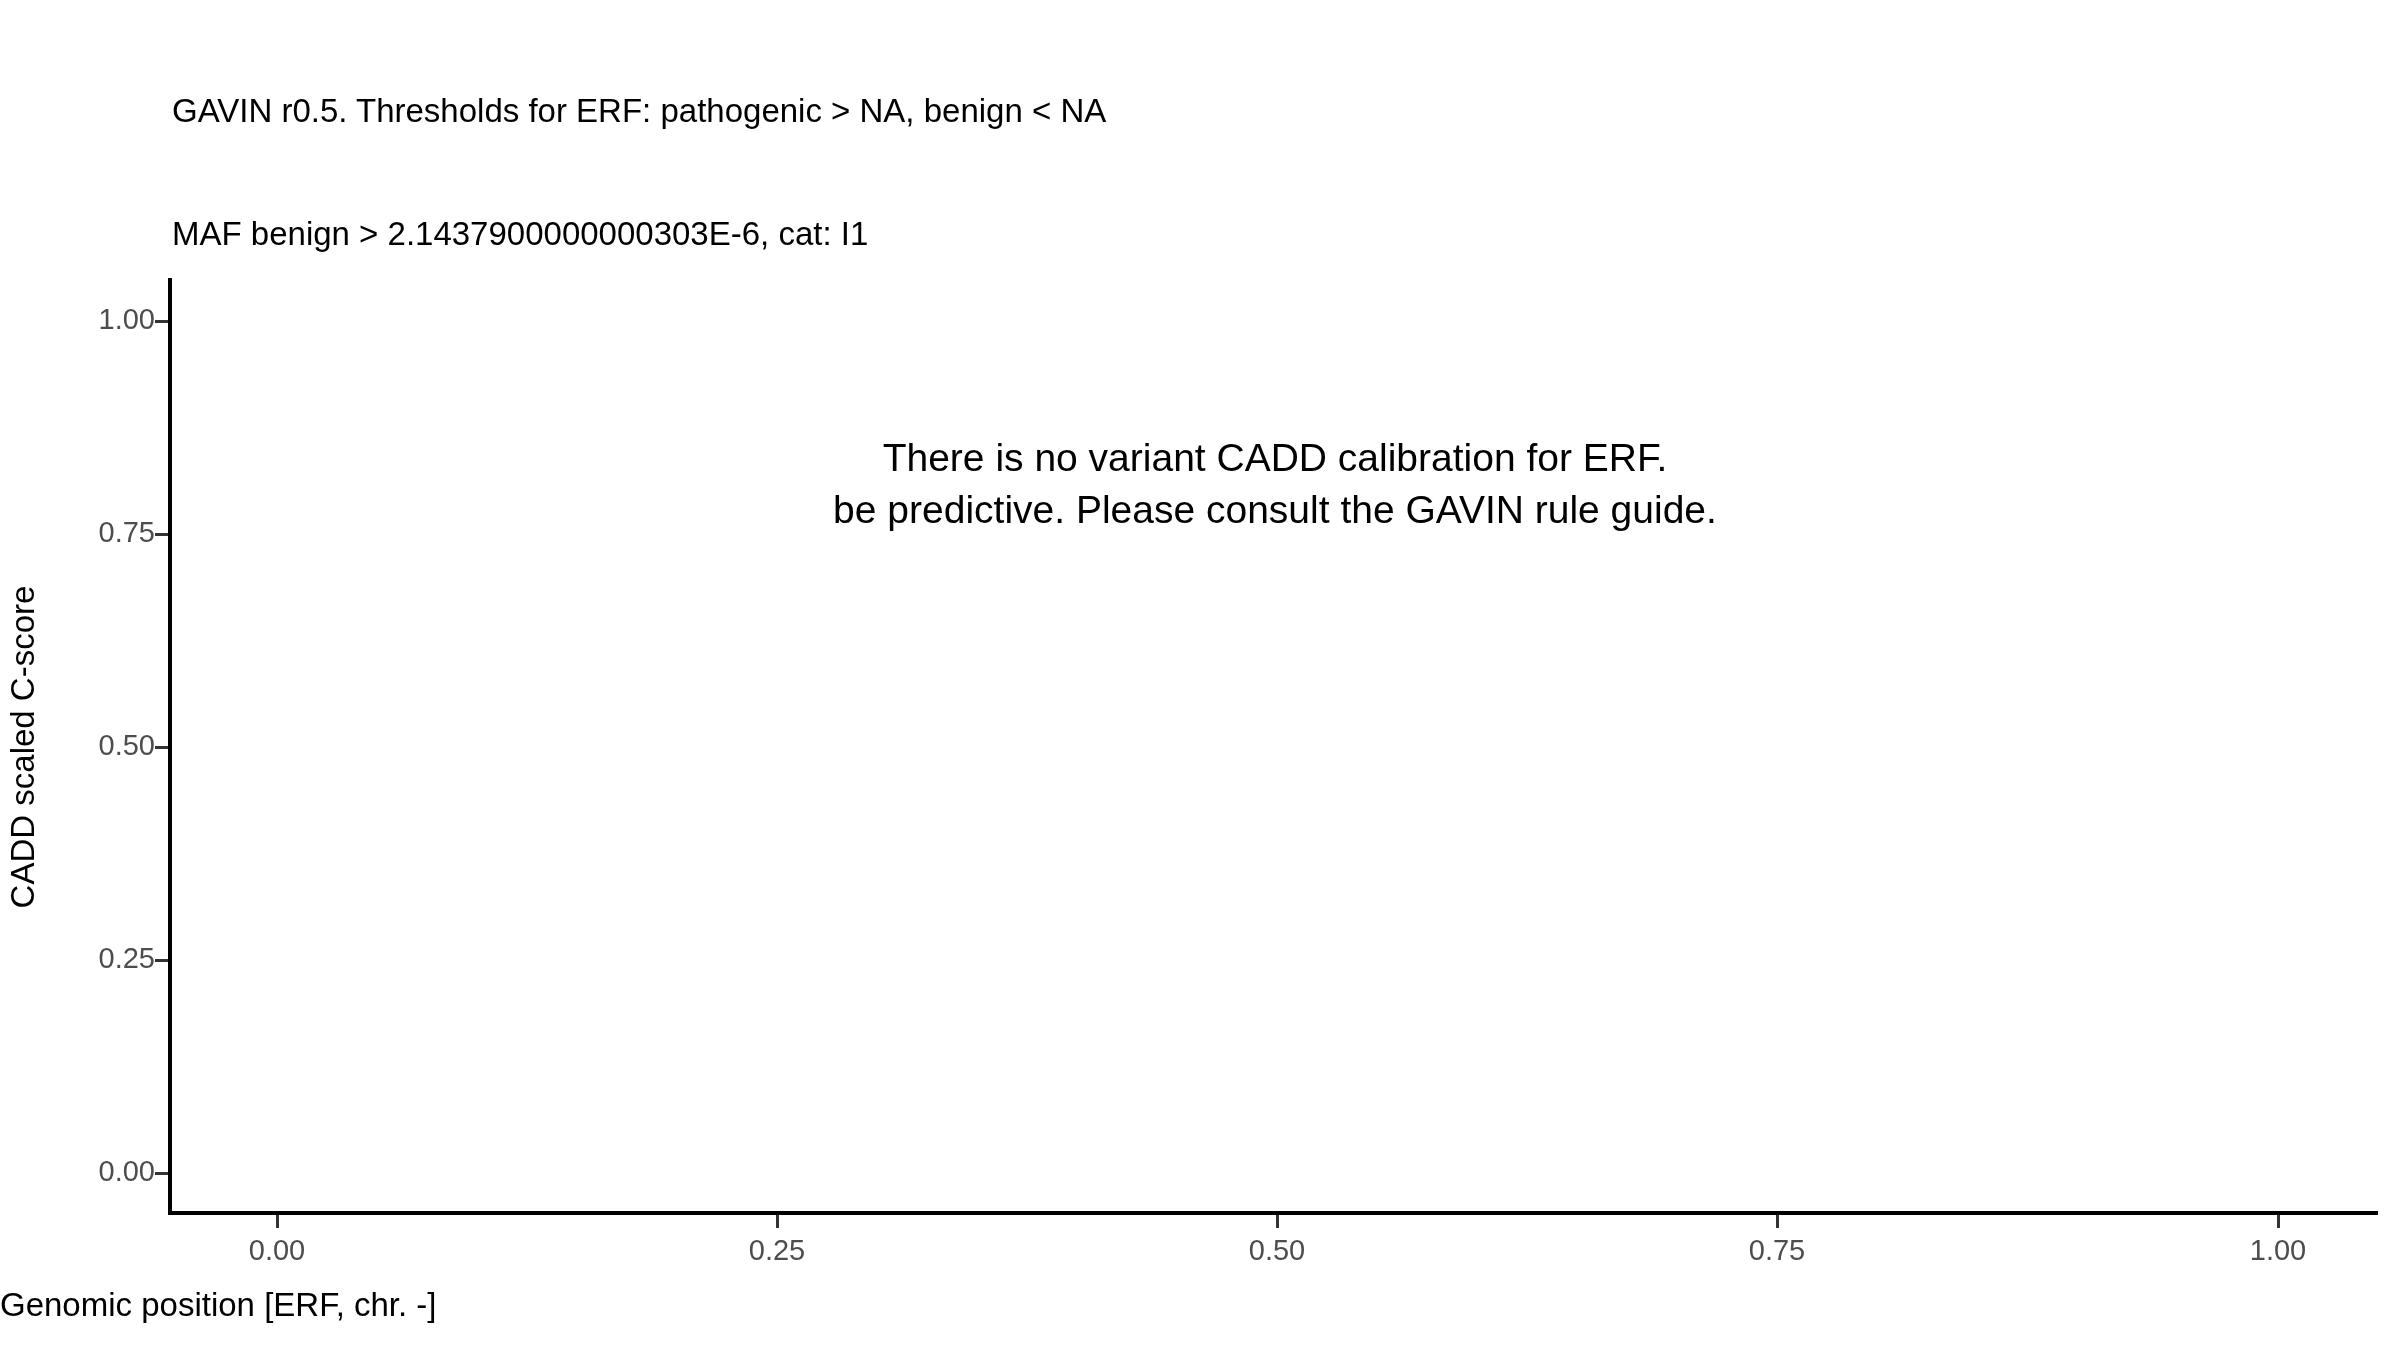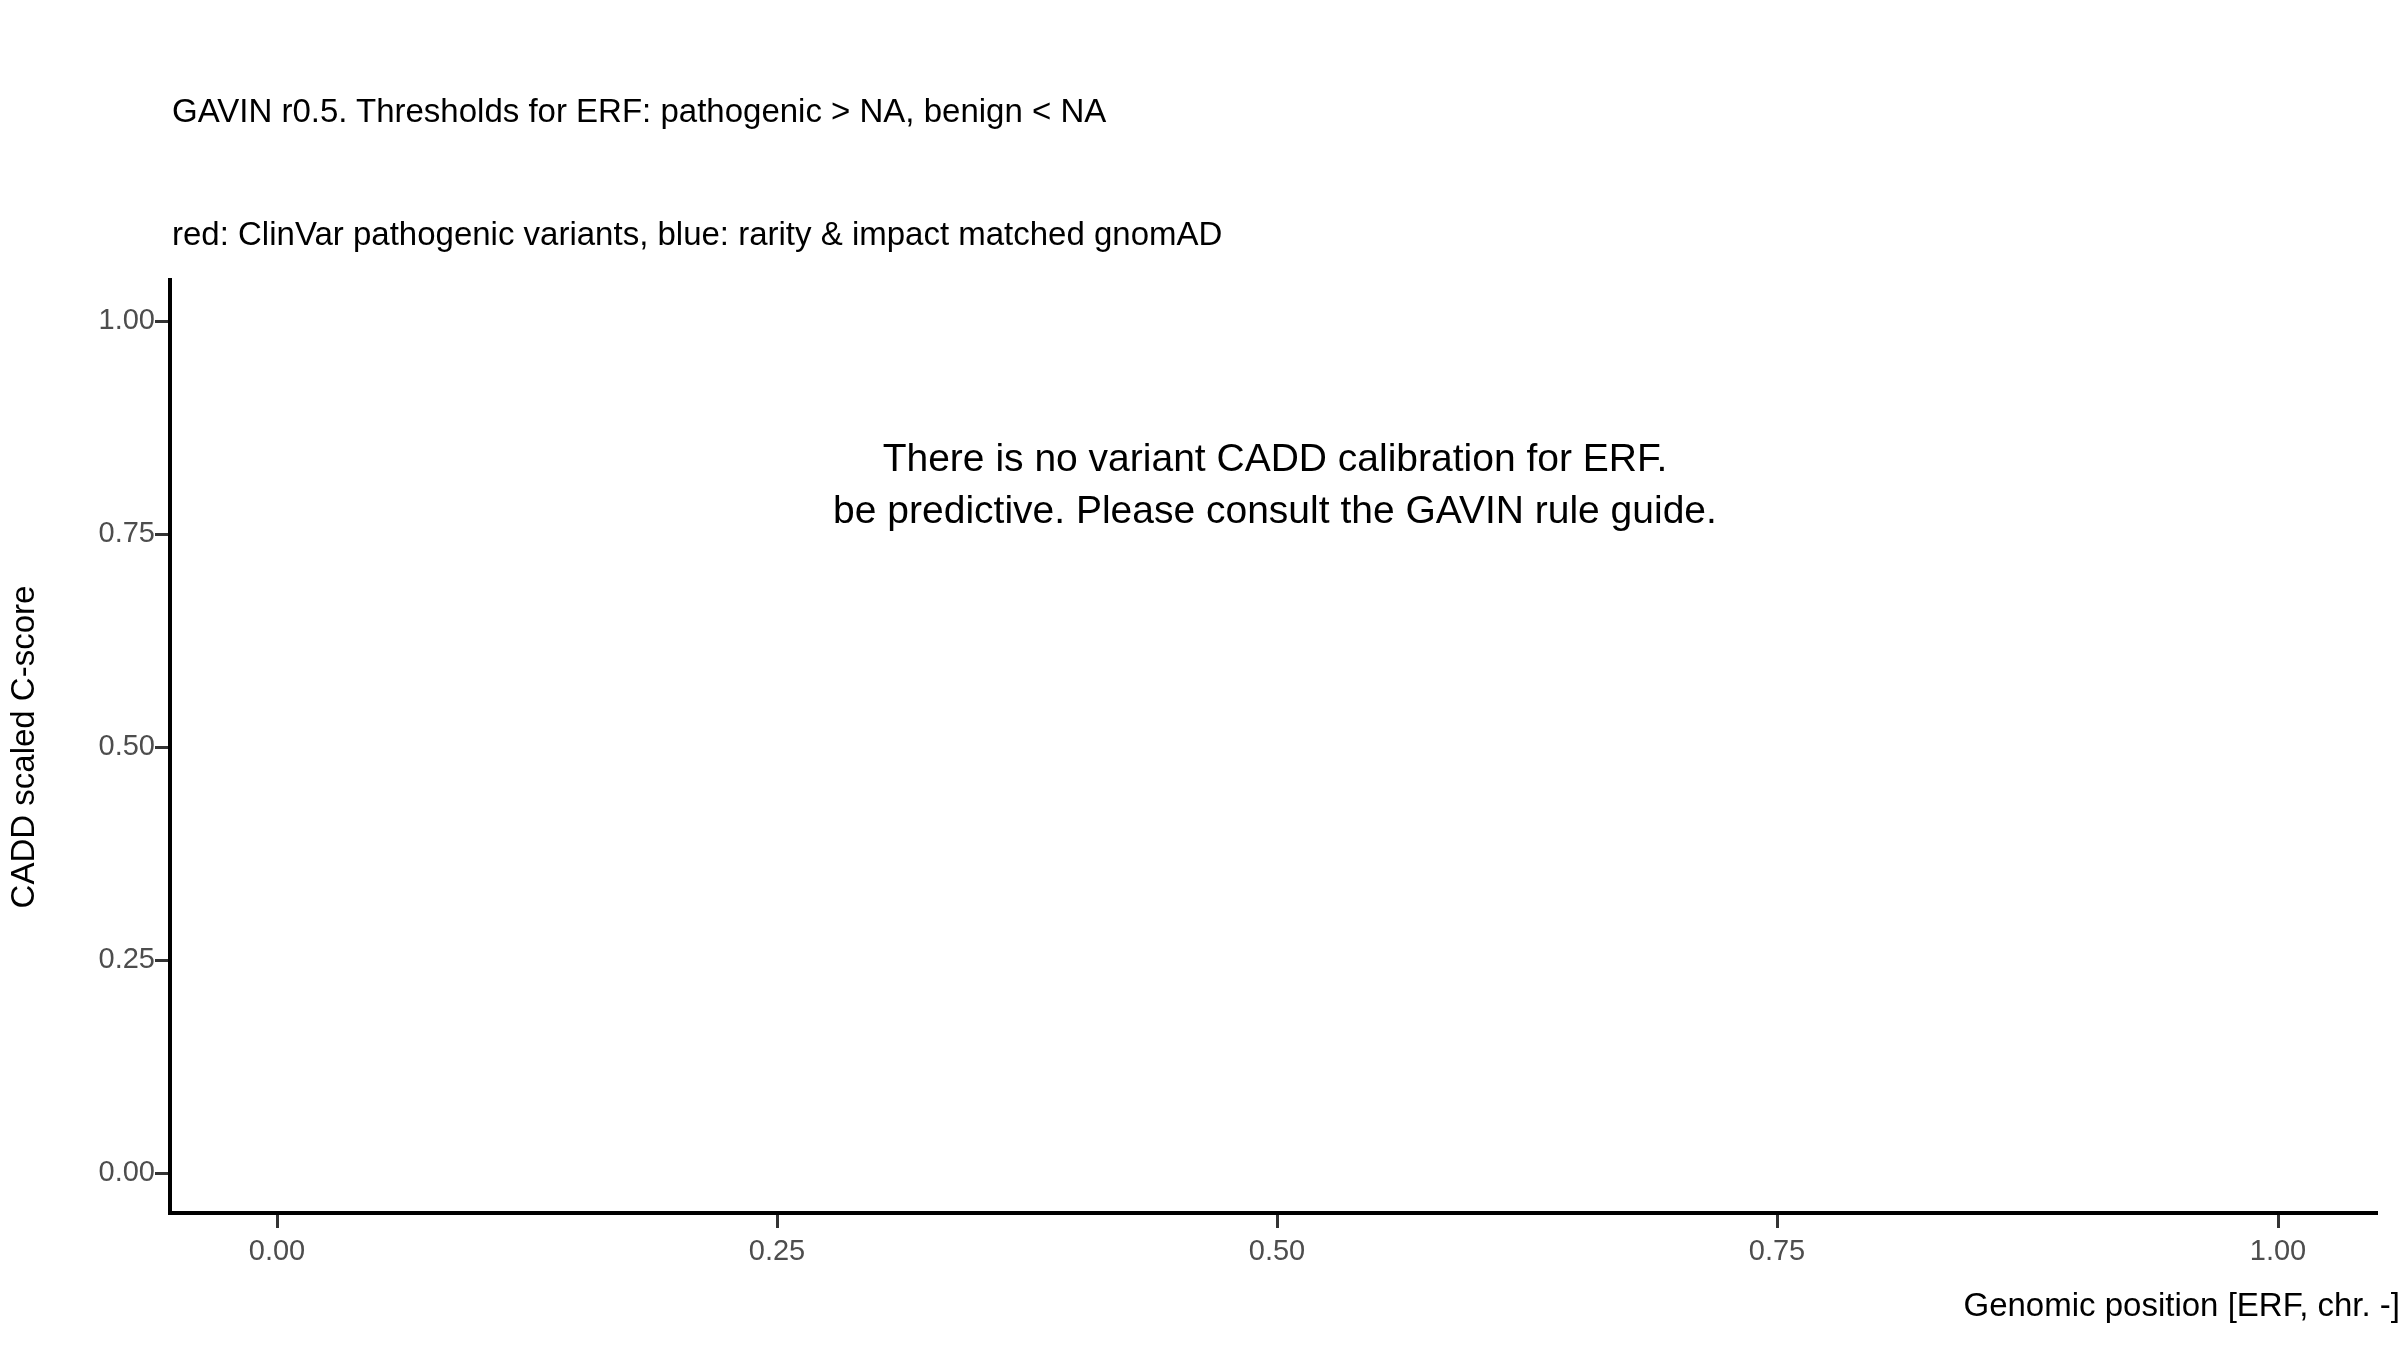--- a/index.html
+++ b/index.html
@@ -99,21 +99,21 @@
     white-space: nowrap;
     transform: translateX(-50%);
   }
 
   
   .xaxis-title {
     position: absolute;
     left: 0;
     top: 1286px;
     width: 2400px;
-    text-align: right;
+    text-align: left;
     color: #000000;
     font-size: 33px;
     font-family: "Liberation Sans", sans-serif;
   }
   .yaxis-title-wrap {
     position: absolute;
     left: 0px;
     top: 278px;
     width: 46px;
     height: 937px;
@@ -146,20 +146,21 @@
     display: block;
   }
 </style>
 </head>
 <body>
 
 <div id="plot-root">
 
   <div class="plot-title">
     <span class="title-line">GAVIN r0.5. Thresholds for ERF: pathogenic &gt; NA, benign &lt; NA</span>
+    <span class="title-line">MAF benign &gt; 2.1437900000000303E-6, cat: I1</span>
     <span class="title-line">red: ClinVar pathogenic variants, blue: rarity &amp; impact matched gnomAD</span>
     <span class="title-line">variants, green: RefSeq exons, grey: genome-wide fallback threshold</span>
   </div>
 
   <div class="panel"></div>
 
   <div class="axis-line-y"></div>
   <div class="axis-line-x"></div>
 
   <div class="ytick" style="top:320px;"></div>

